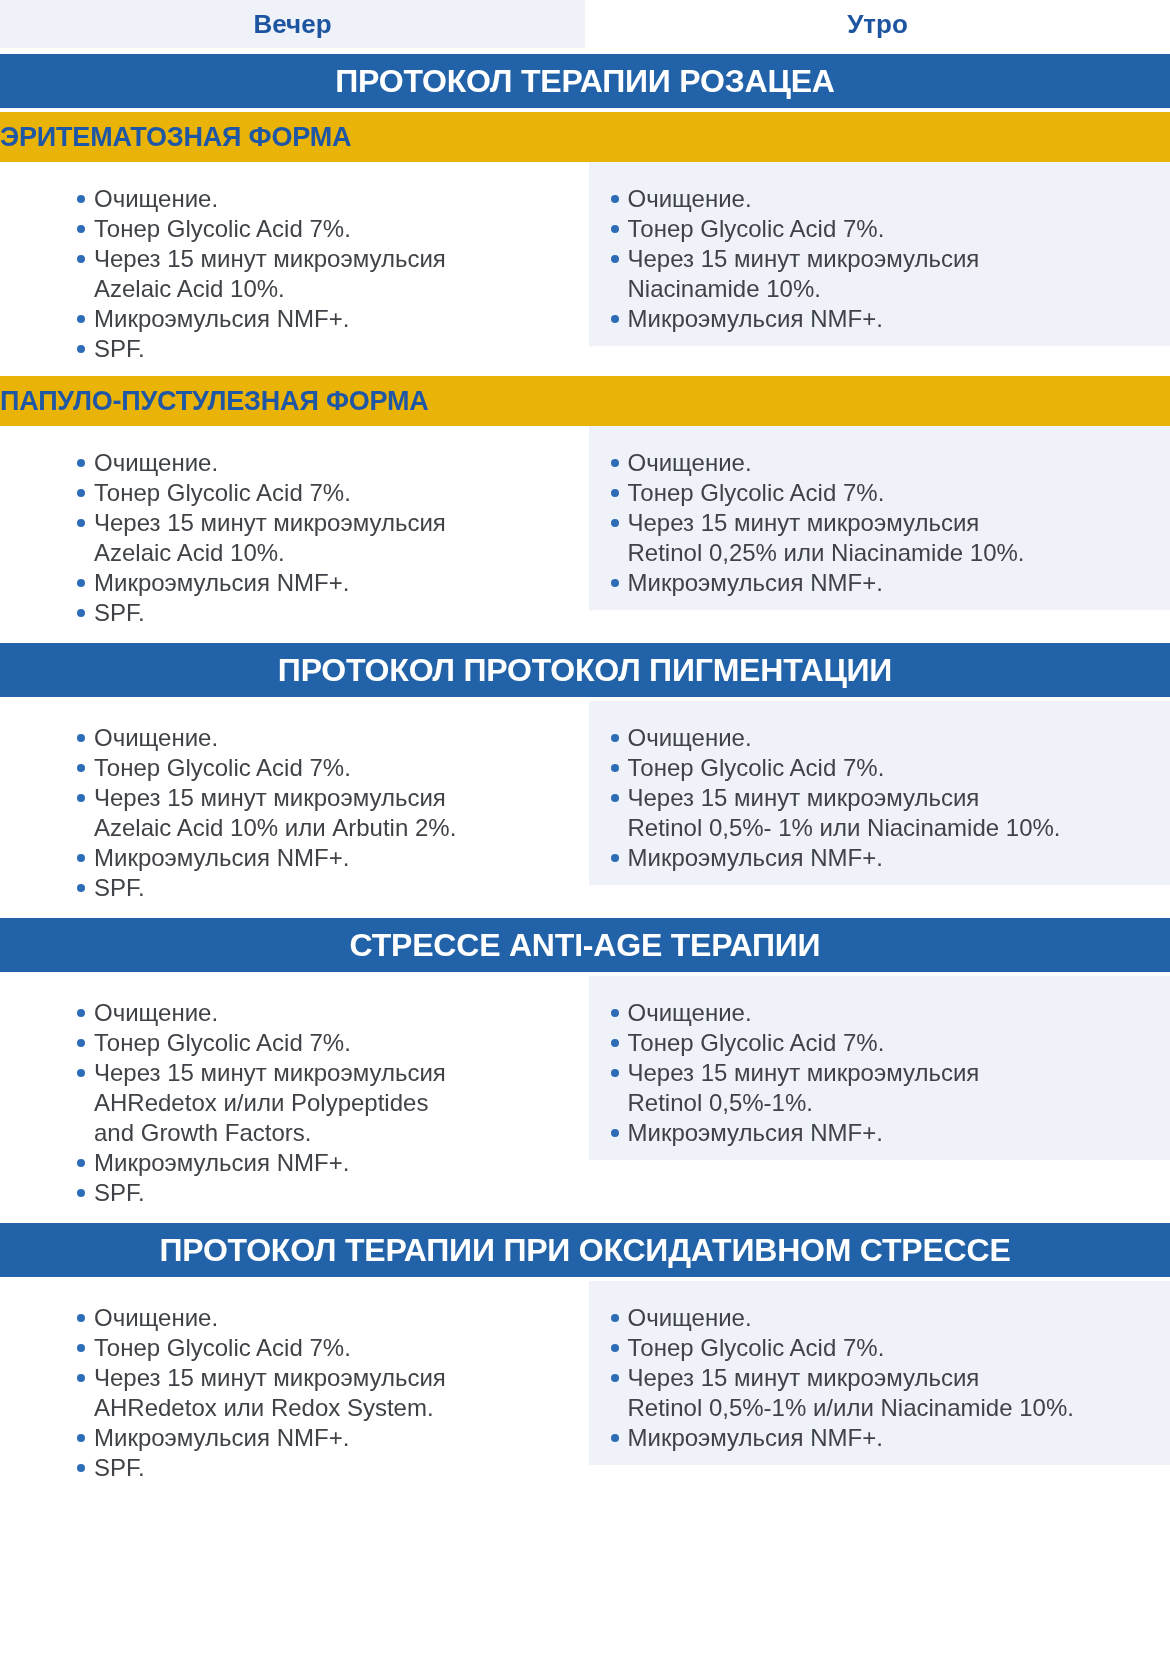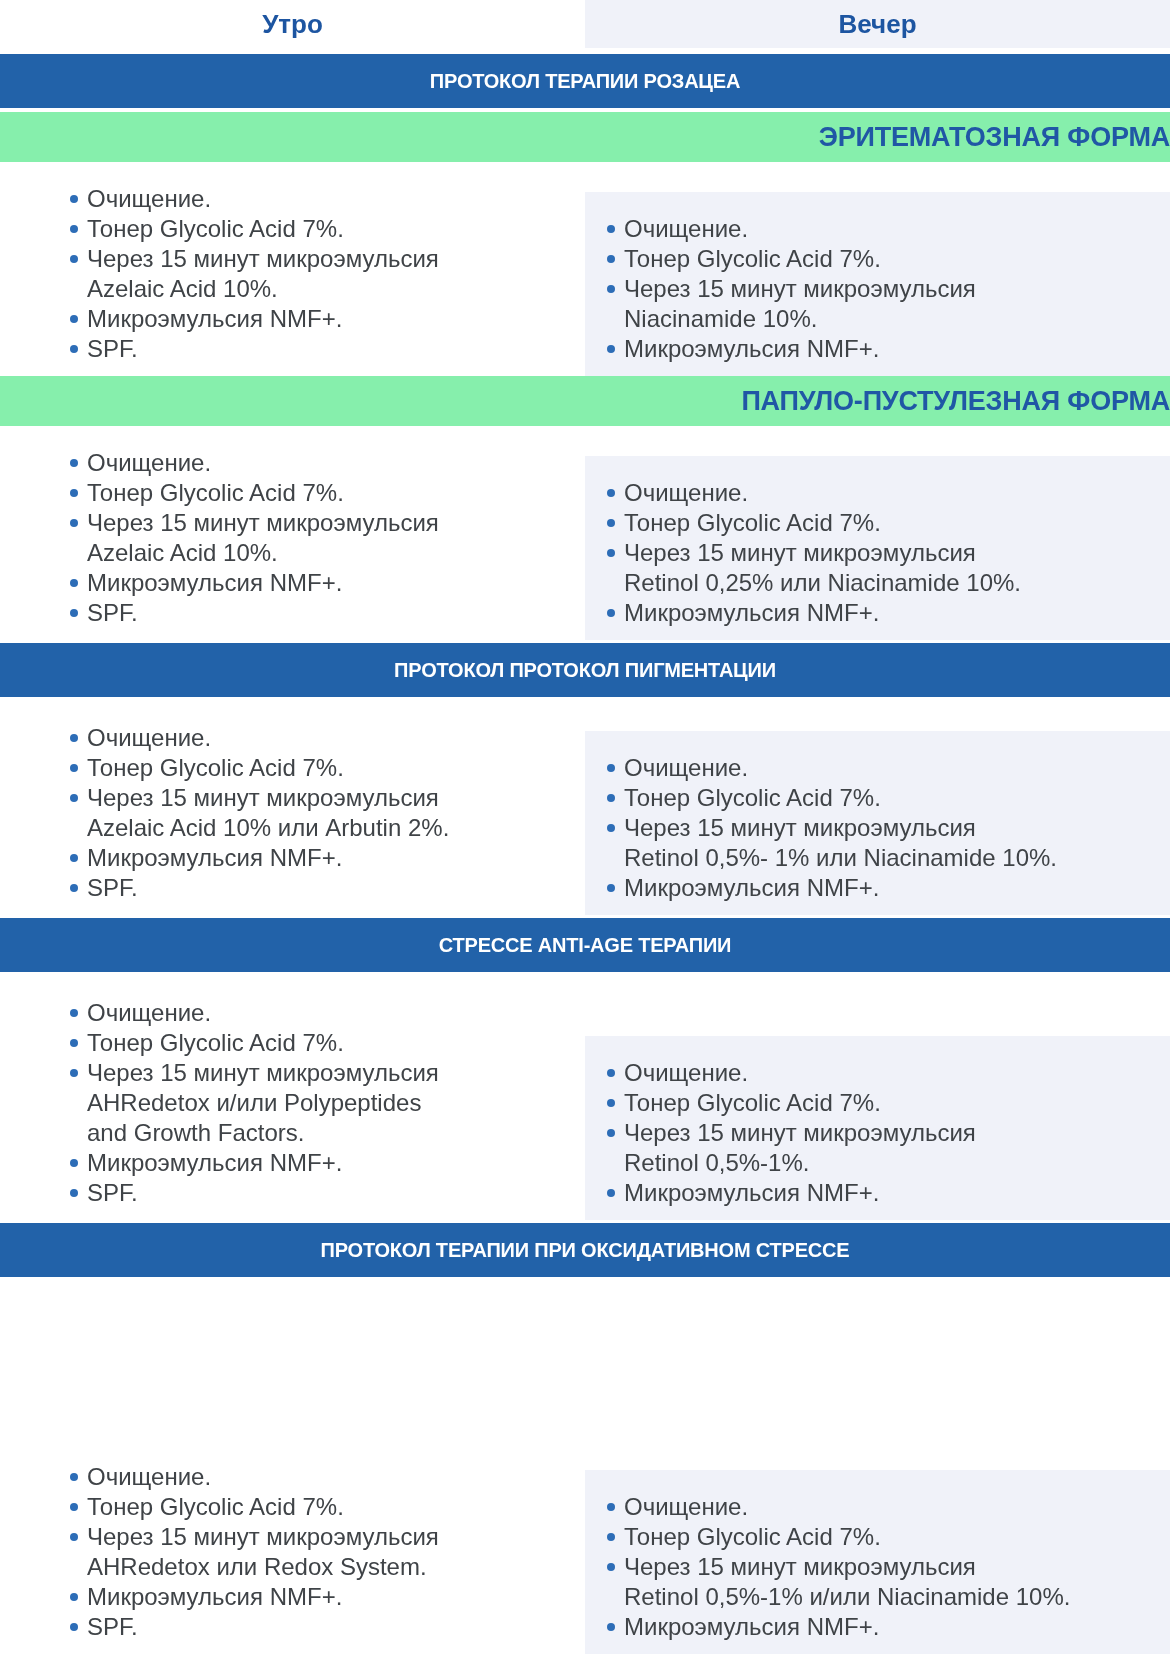--- a/index.html
+++ b/index.html
@@ -28,42 +28,42 @@
   .header-cell.evening { background: #f0f2f9; }
 
   .gap { flex: 0 0 auto; background: #ffffff; }
 
   
   .banner-dark {
     flex: 0 0 auto;
     height: 54px;
     background: #2262a9;
     color: #ffffff;
-    font-size: 20px;
+    font-size: 32px;
     font-weight: bold;
     letter-spacing: -0.2px;
     display: flex;
     align-items: center;
     justify-content: center;
   }
   .banner-light {
     flex: 0 0 auto;
     height: 50px;
-    background: #86efac;
+    background: #eab308;
     color: #2057a5;
     font-size: 27px;
     font-weight: bold;
     letter-spacing: -0.2px;
     display: flex;
     align-items: center;
-    justify-content: flex-end;
+    justify-content: flex-start;
   }
 
   
-  .lists-row { display: flex; flex: 0 0 auto; align-items: flex-end; }
+  .lists-row { display: flex; flex: 0 0 auto; align-items: flex-start; margin-left: 7px; }
   .lists-row.grow { flex: 1 1 auto; }
   .half {
     width: 50%;
     box-sizing: border-box;
     padding: 22px 30px 12px 70px;
     background: #ffffff;
   }
   .half.evening { background: #f0f2f9; padding-left: 22px; }
 
   .step {
@@ -80,22 +80,22 @@
     border-radius: 50%;
     background: #2d6db7;
     margin: 11px 9px 0 0;
   }
   .step-text { white-space: pre-line; }
 </style>
 </head>
 <body>
 
 <header class="header-row">
+  <div class="header-cell evening">Вечер</div>
   <div class="header-cell morning">Утро</div>
-  <div class="header-cell evening">Вечер</div>
 </header>
 
 <main id="sections" style="display:contents"><div class="gap" style="height: 6px;"></div><div class="banner-dark">
     <span>ПРОТОКОЛ ТЕРАПИИ РОЗАЦЕА</span>
   </div><div class="gap" style="height: 4px;"></div><div class="banner-light">
     <span>ЭРИТЕМАТОЗНАЯ ФОРМА</span>
   </div><div class="lists-row">
     <div class="half morning">
         <div class="step">
     <span class="bullet"></span>

